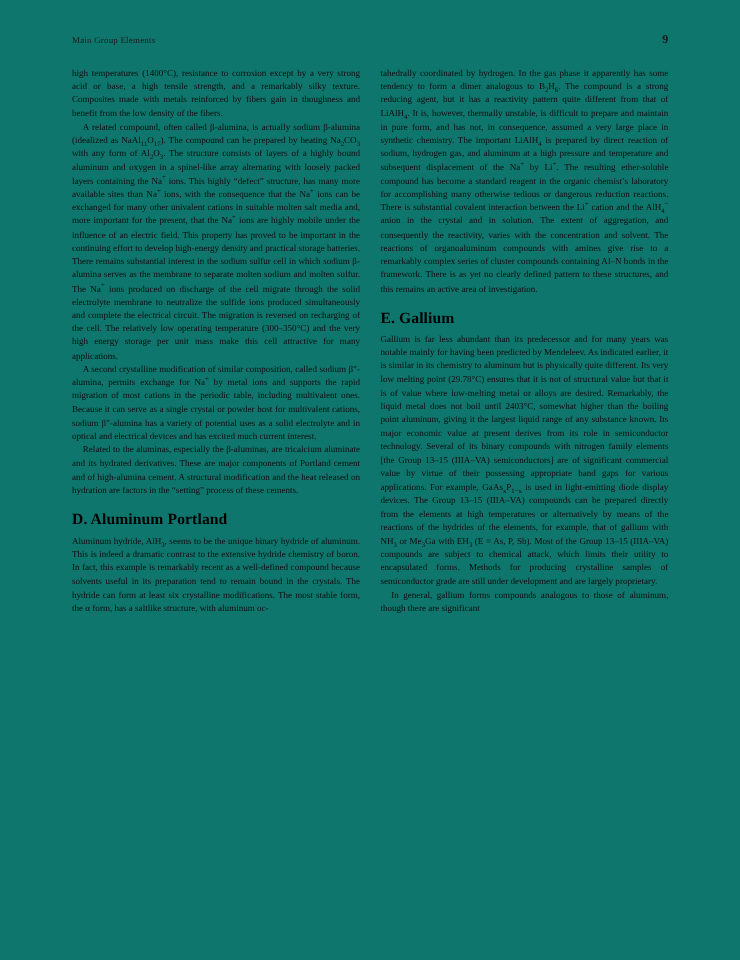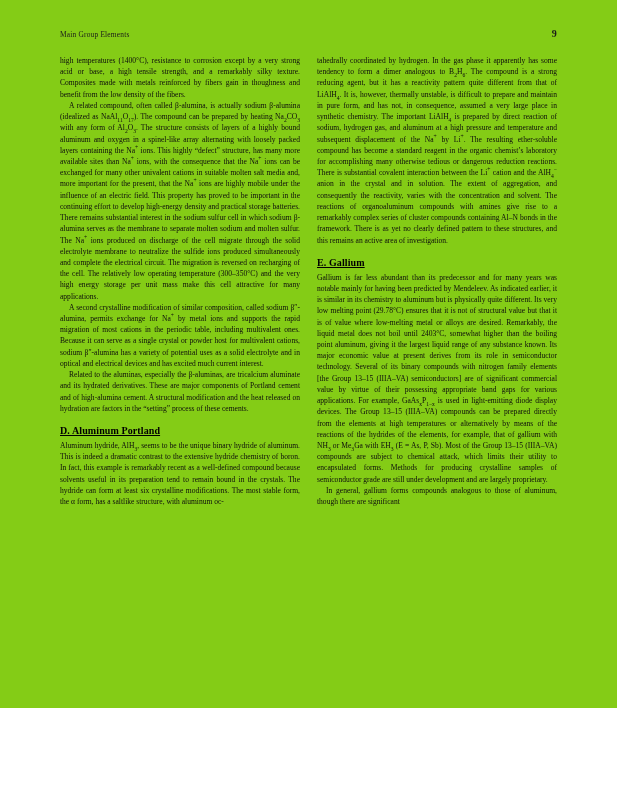--- a/index.html
+++ b/index.html
@@ -10,24 +10,24 @@
   body {
     width: 617px;
     height: 800px;
     font-family: "Liberation Serif", serif;
     color: #000000;
     overflow: hidden;
   }
   .page {
     position: relative;
     width: 617px;
-    height: 708px;
+    height: 800px;
     box-sizing: border-box;
     padding: 28px 60px 40px 60px;
-    background: #84cc16;
+    background: #0f766e;
   }
   .running-head {
     display: flex;
     justify-content: space-between;
     align-items: baseline;
     font-size: 7.4px;
     letter-spacing: 0.2px;
     margin-bottom: 16px;
     color: #1a1a1a;
   }
@@ -57,25 +57,24 @@
     text-justify: inter-word;
     hyphens: auto;
     -webkit-hyphens: auto;
     color: #0d0d0d;
   }
   p.indent {
     text-indent: 9px;
   }
   h2.section-head {
     margin: 11px 0 4px 0;
-    font-size: 10px;
+    font-size: 13px;
     font-weight: bold;
     font-family: "Liberation Serif", serif;
     letter-spacing: 0.1px;
-    text-decoration: underline;
   }
   sub, sup {
     font-size: 5.6px;
     line-height: 0;
   }
 </style>
 </head>
 <body>
 
 <div class="page">

